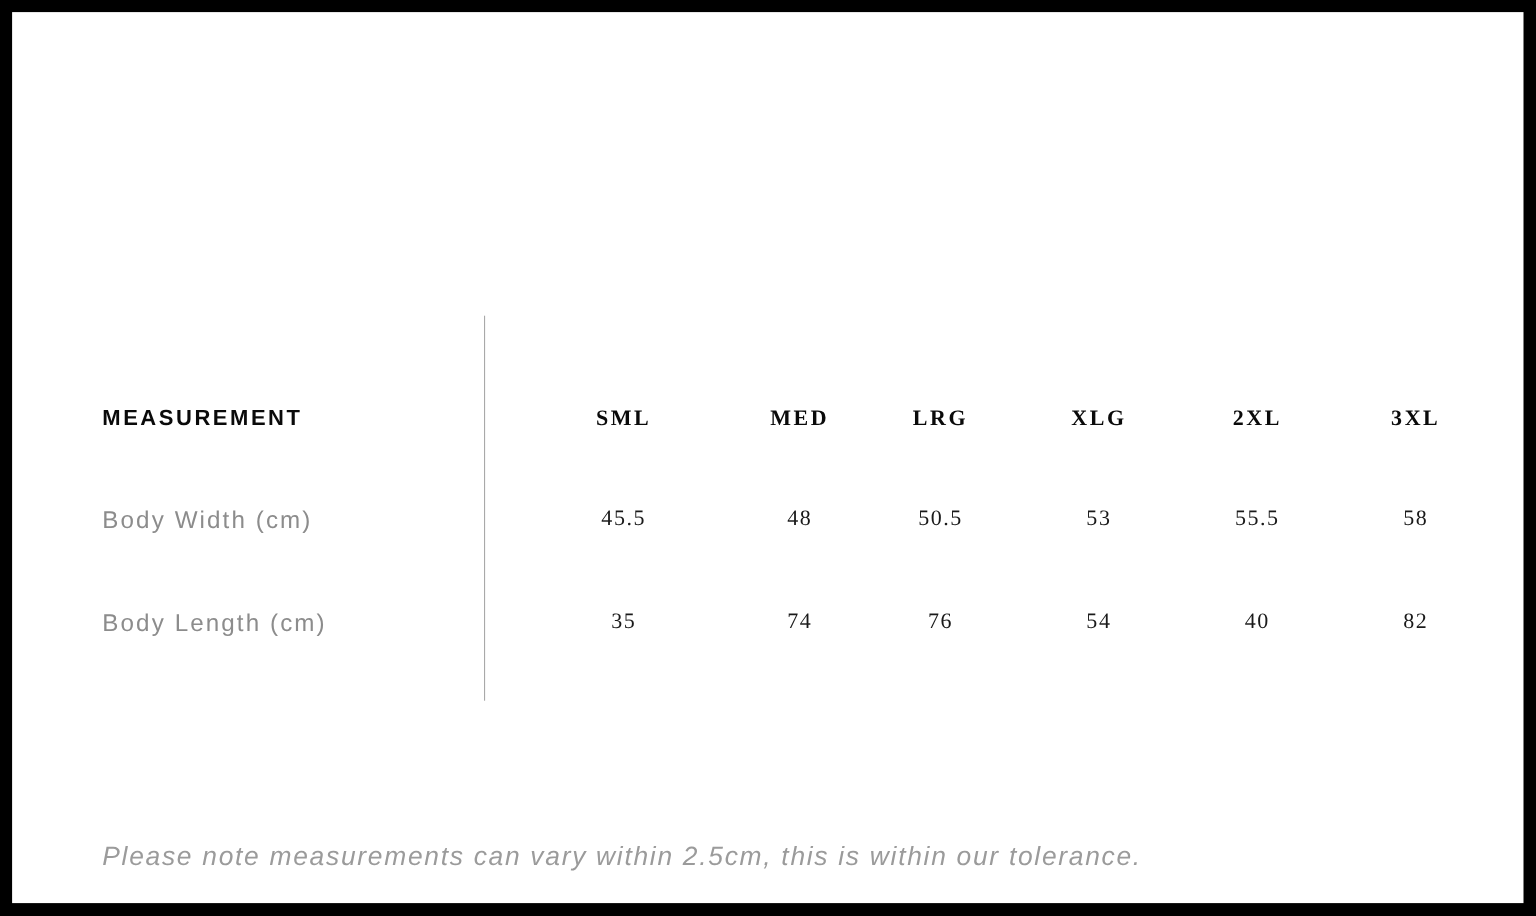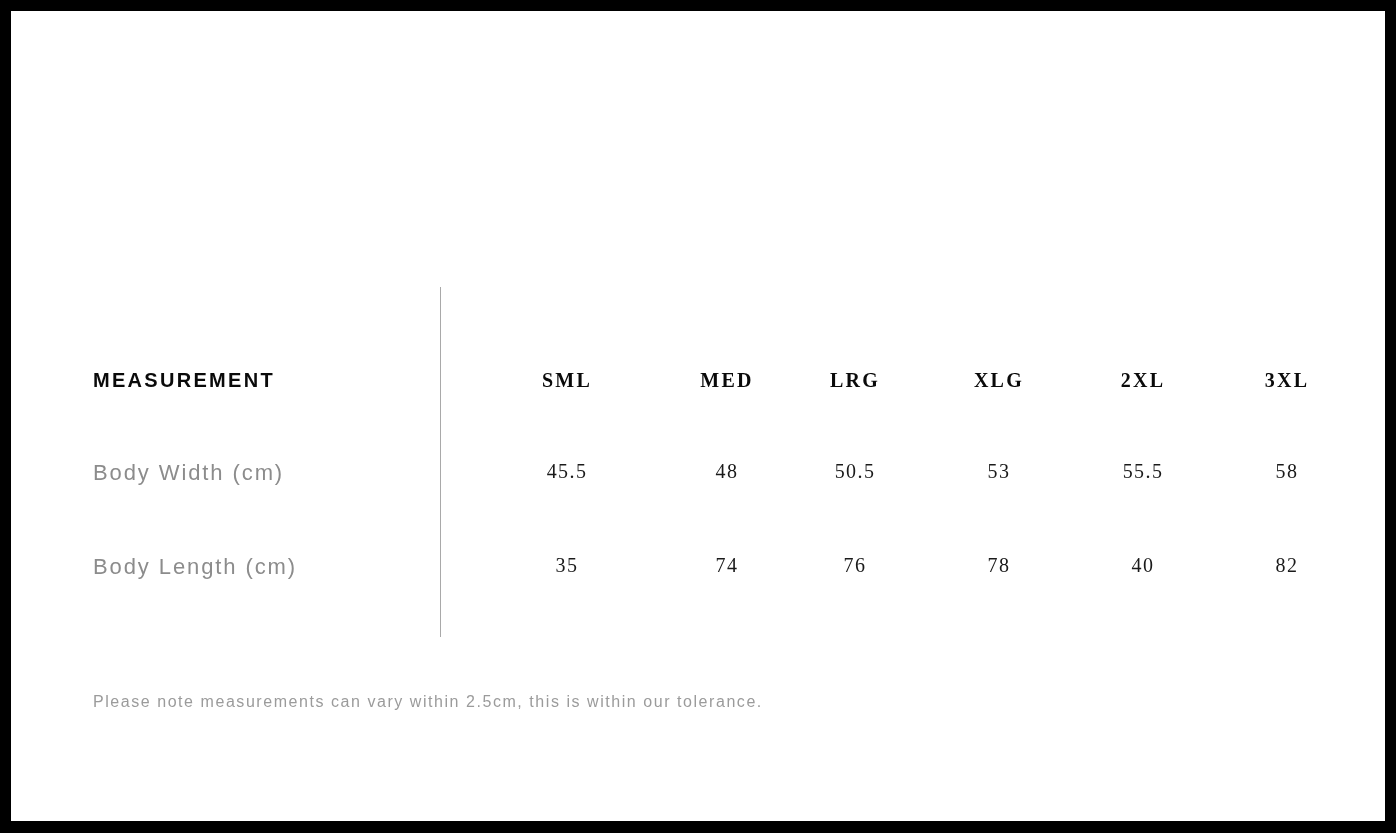--- a/index.html
+++ b/index.html
@@ -128,22 +128,23 @@
     font-size: 20px;
     font-weight: normal;
     letter-spacing: 1.4px;
     color: #1a1a1a;
   }
 
   
   .footnote {
     position: absolute;
     left: 82px;
-    top: 682px;
-    font-size: 16px;
+    top: 754px;
+    font-size: 24px;
+    font-style: italic;
     font-weight: normal;
     letter-spacing: 1.55px;
     color: #9b9b9b;
     white-space: nowrap;
   }
 </style>
 </head>
 <body>
 
 <div class="frame">
@@ -177,21 +178,21 @@
           <div class="cell c5">58</div>
         </div>
       </div>
 
       <div class="row row-1">
         <div class="row-label">Body Length (cm)</div>
         <div class="cells">
           <div class="cell c0">35</div>
           <div class="cell c1">74</div>
           <div class="cell c2">76</div>
-          <div class="cell c3">78</div>
+          <div class="cell c3">54</div>
           <div class="cell c4">40</div>
           <div class="cell c5">82</div>
         </div>
       </div>
 
     </div>
 
     <div class="footnote">Please note measurements can vary within 2.5cm, this is within our tolerance.</div>
 
   </div>

